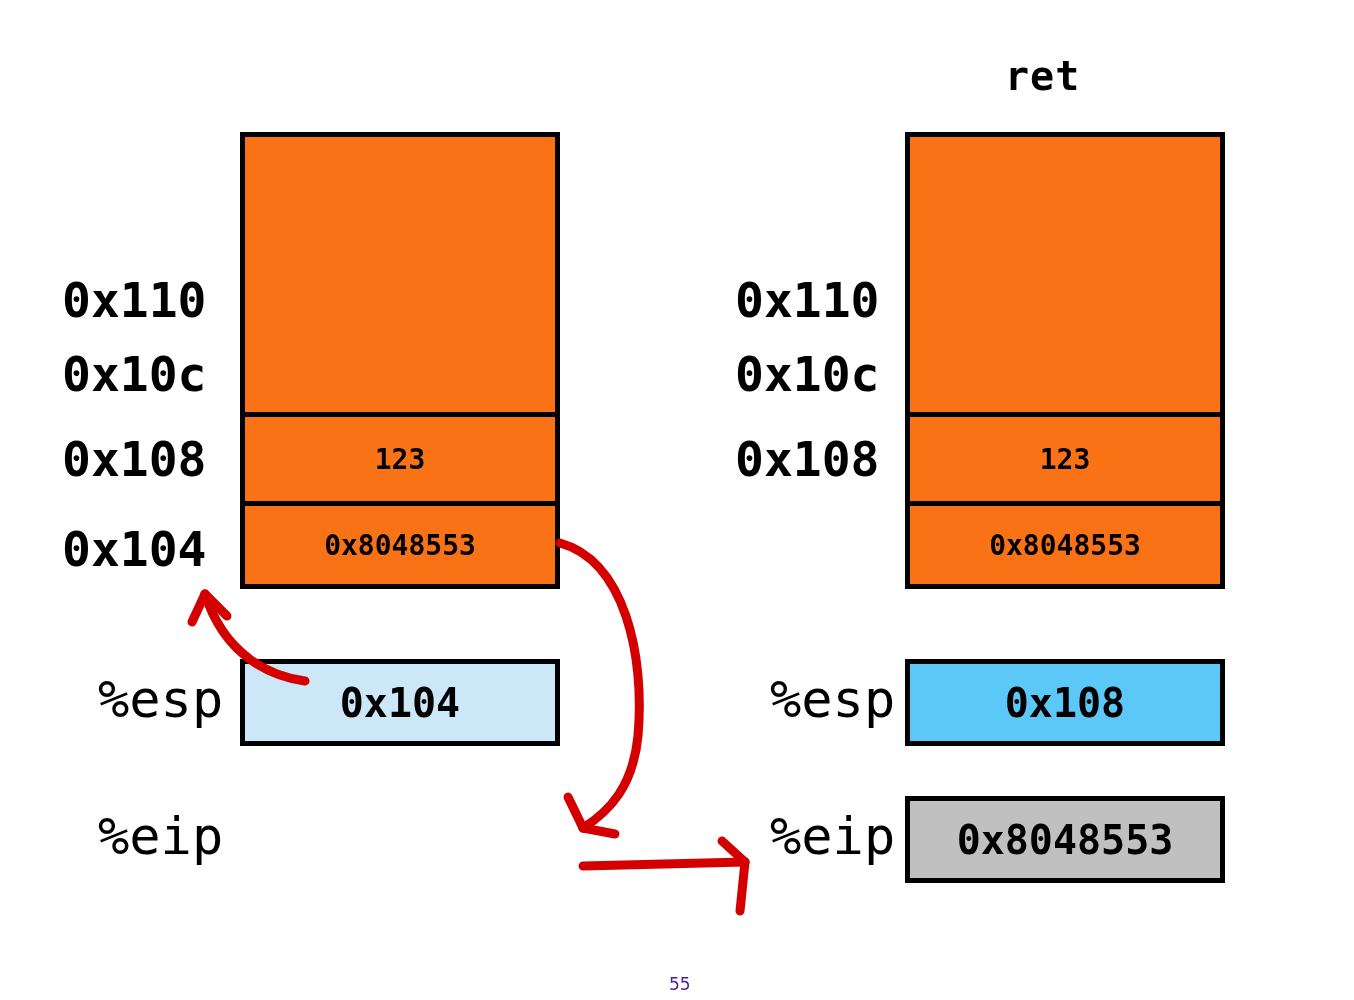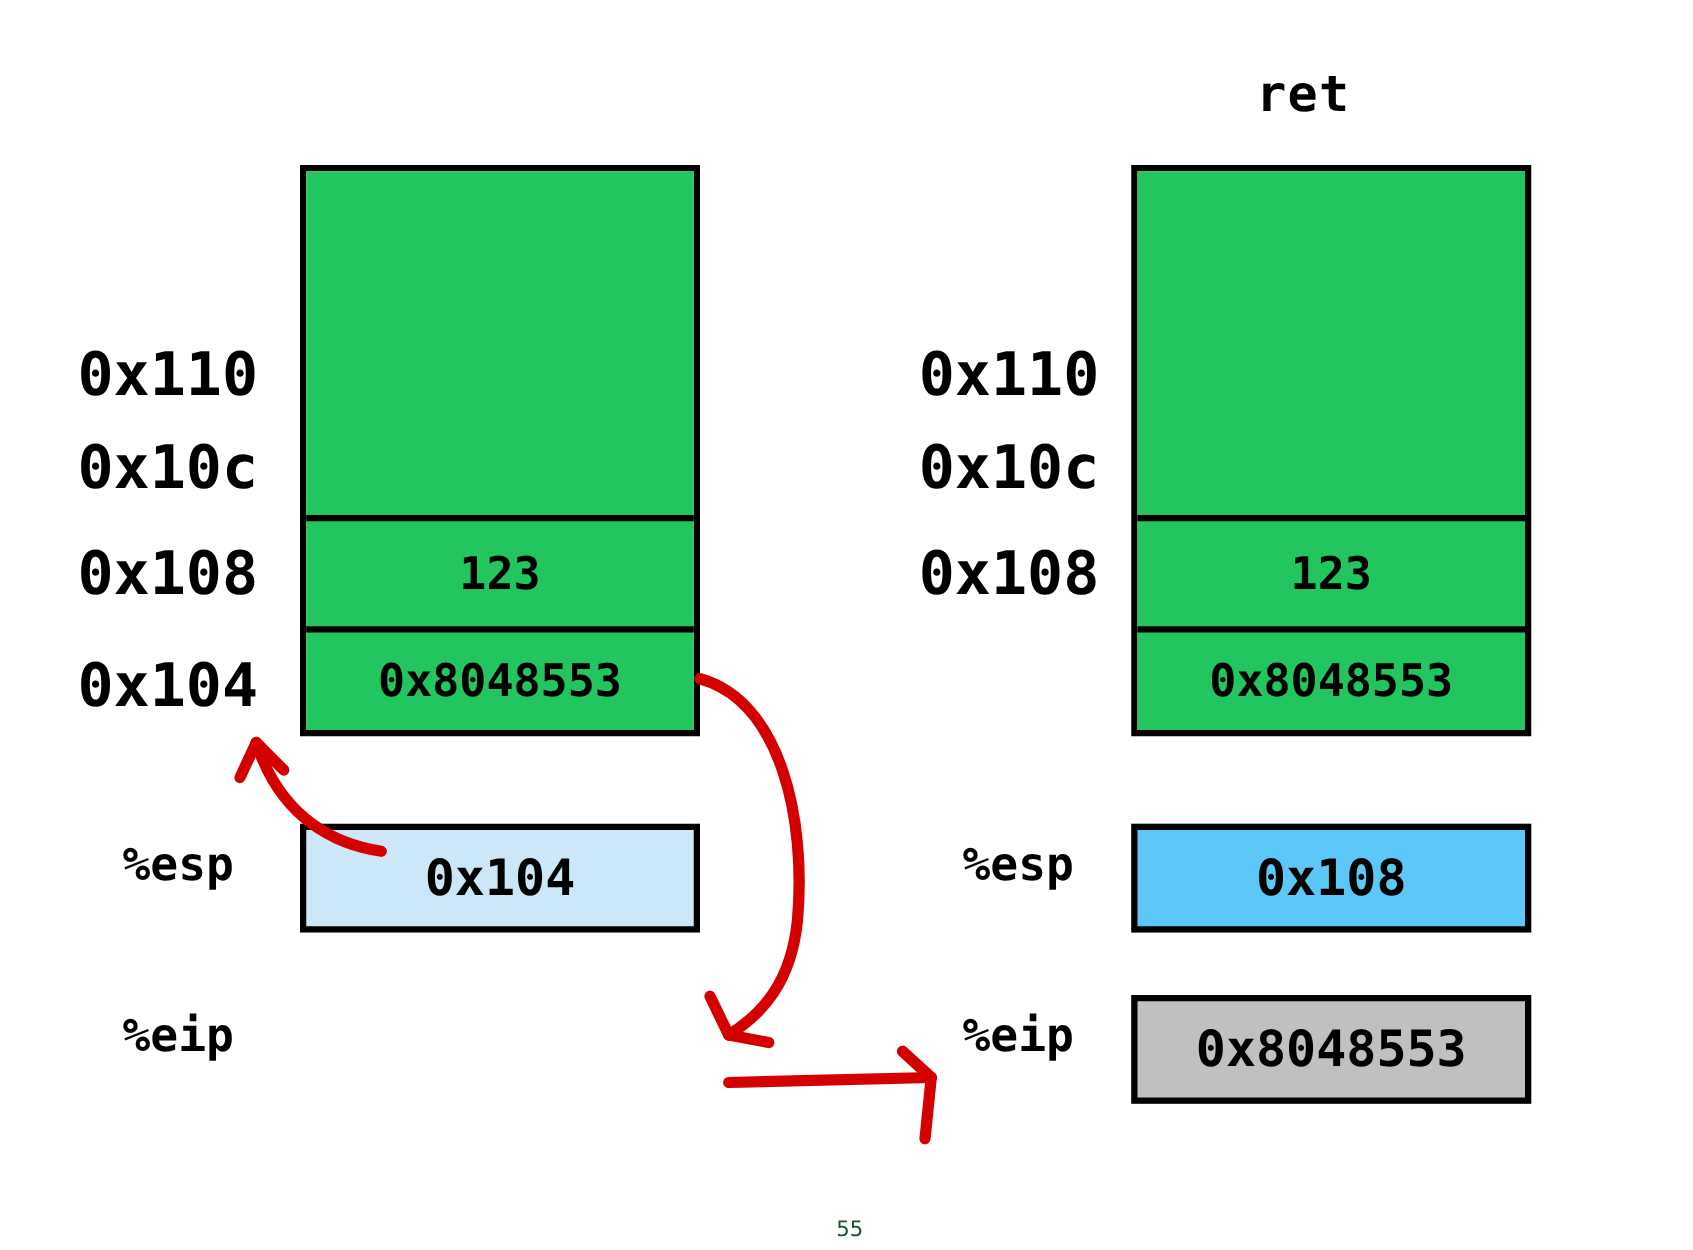--- a/index.html
+++ b/index.html
@@ -35,50 +35,50 @@
 
   
   .stack {
     position: absolute;
     border: 5px solid #000000;
     background: #ffff99;
     box-sizing: border-box;
   }
   .stack-cell {
     position: relative;
-    background: #22c55e;
+    background: #f97316;
     box-sizing: border-box;
     display: flex;
     align-items: center;
     justify-content: center;
     font-family: "DejaVu Sans Mono", "Liberation Mono", monospace;
     font-weight: bold;
-    font-size: 36px;
+    font-size: 28px;
     letter-spacing: 0px;
     white-space: pre;
   }
   .stack-cell.div-top { border-top: 5px solid #000000; }
 
   
   .addr-label {
     position: absolute;
     font-family: "DejaVu Sans Mono", "Liberation Mono", monospace;
     font-weight: bold;
     font-size: 48px;
     line-height: 1;
     white-space: pre;
     text-align: left;
   }
 
   
   .reg-label {
     position: absolute;
     font-family: "DejaVu Sans Mono", "Liberation Mono", monospace;
-    font-weight: bold;
-    font-size: 37px;
+    font-weight: normal;
+    font-size: 52px;
     line-height: 1;
     white-space: pre;
   }
   .reg-box {
     position: absolute;
     border: 5px solid #000000;
     box-sizing: border-box;
     display: flex;
     align-items: center;
     justify-content: center;
@@ -97,21 +97,21 @@
     height: 1000px;
     pointer-events: none;
   }
 
   
   .page-number {
     position: absolute;
     font-family: "DejaVu Sans", "Liberation Sans", sans-serif;
     font-size: 17px;
     line-height: 1;
-    color: #14532d;
+    color: #4c1d95;
     white-space: pre;
   }
 </style>
 </head>
 <body>
 
 <div id="stage">
 
   <div class="slide-title" style="left:1005px; top:40px;">ret</div>
 

